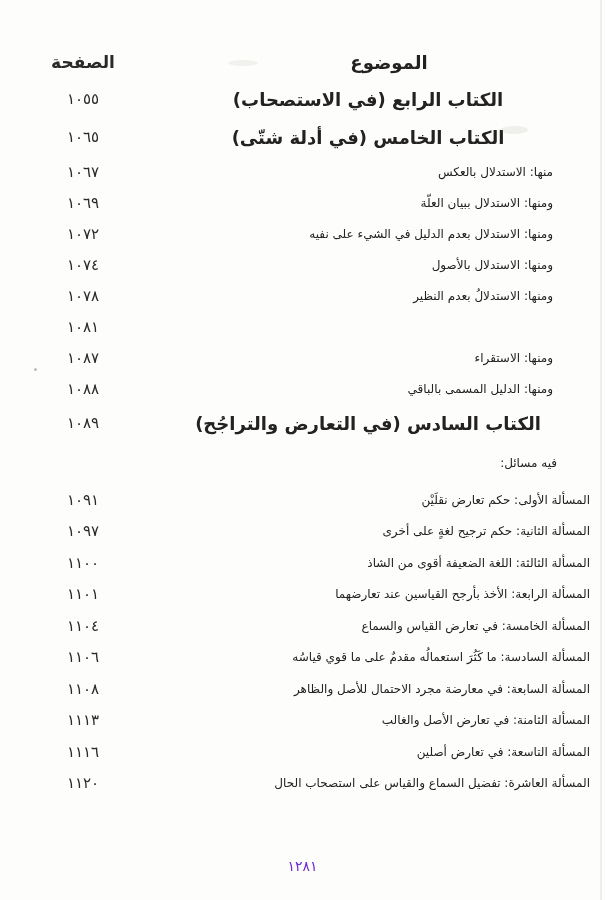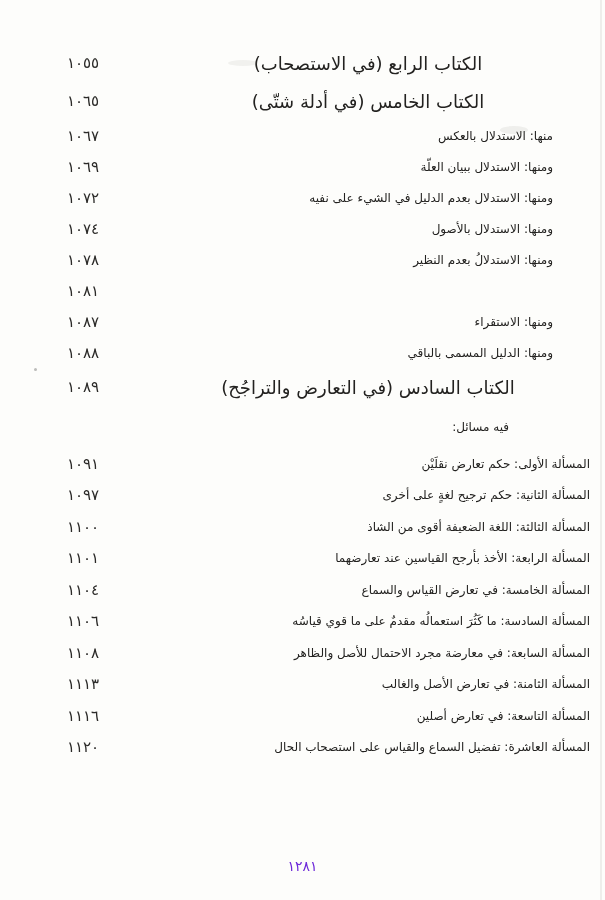--- a/index.html
+++ b/index.html
@@ -54,29 +54,29 @@
   .r-header .topic {
     font-size: 18px;
     text-align: center;
     padding-left: 0;
     padding-right: 0;
     margin-right: -35px;
   }
   
   .r-book { height: 38px; }
   .r-book .topic {
-    font-weight: normal;
+    font-weight: bold;
     font-size: 18px;
     text-align: center;
     padding-right: 15px;
   }
   .r-minha { height: 31px; }
   .r-minha .topic { padding-right: 52px; }
   .r-section { height: 42px; }
-  .r-section .topic { padding-right: 96px; }
+  .r-section .topic { padding-right: 48px; }
   .r-masala { height: 31.5px; gap: 20px; }
   .r-masala .topic { padding-right: 15px; }
 
   .footer {
     position: absolute;
     left: 0;
     right: 0;
     bottom: 26px;
     text-align: center;
     font-size: 14px;
@@ -120,20 +120,24 @@
     border-radius: 50%;
     background: rgba(140, 140, 128, 0.10);
   }
 </style>
 </head>
 <body>
 
 <div class="page">
 
   <div class="content">
+    <div class="row r-header">
+      <div class="num">الصفحة</div>
+      <div class="topic">الموضوع</div>
+    </div>
     <div id="toc-rows">
         <div class="row r-book">
           <div class="num">١٠٥٥</div>
           <div class="topic">الكتاب الرابع (في الاستصحاب)</div>
         </div>
         <div class="row r-book">
           <div class="num">١٠٦٥</div>
           <div class="topic">الكتاب الخامس (في أدلة شتّى)</div>
         </div>
         <div class="row r-minha">

